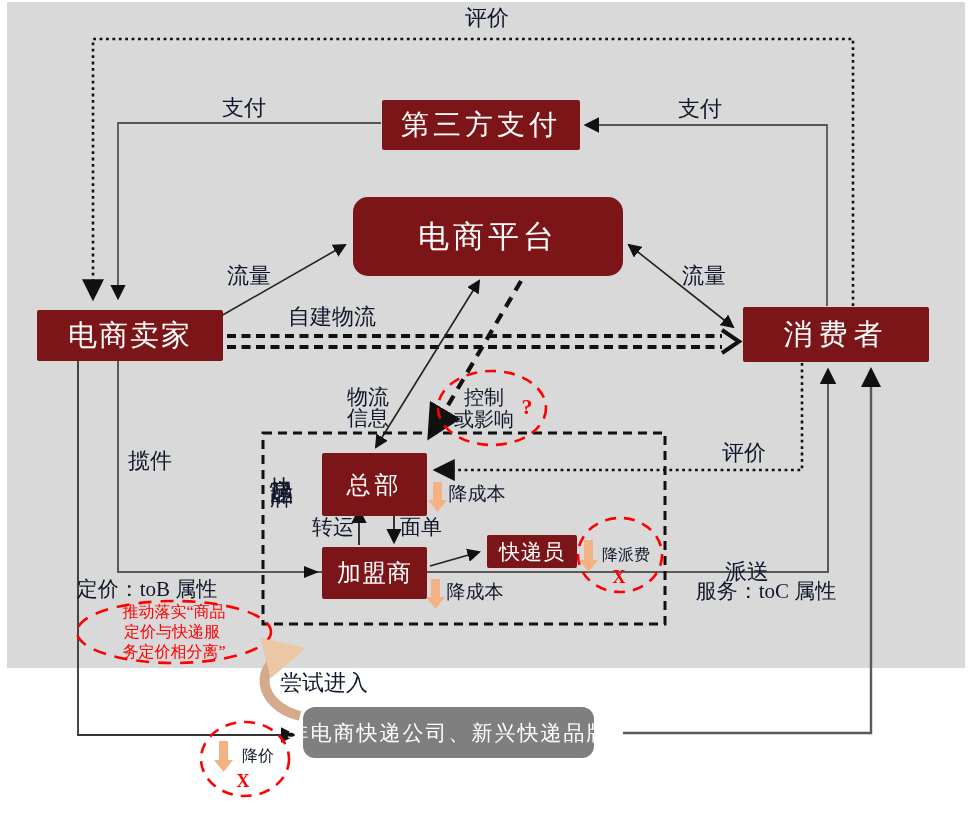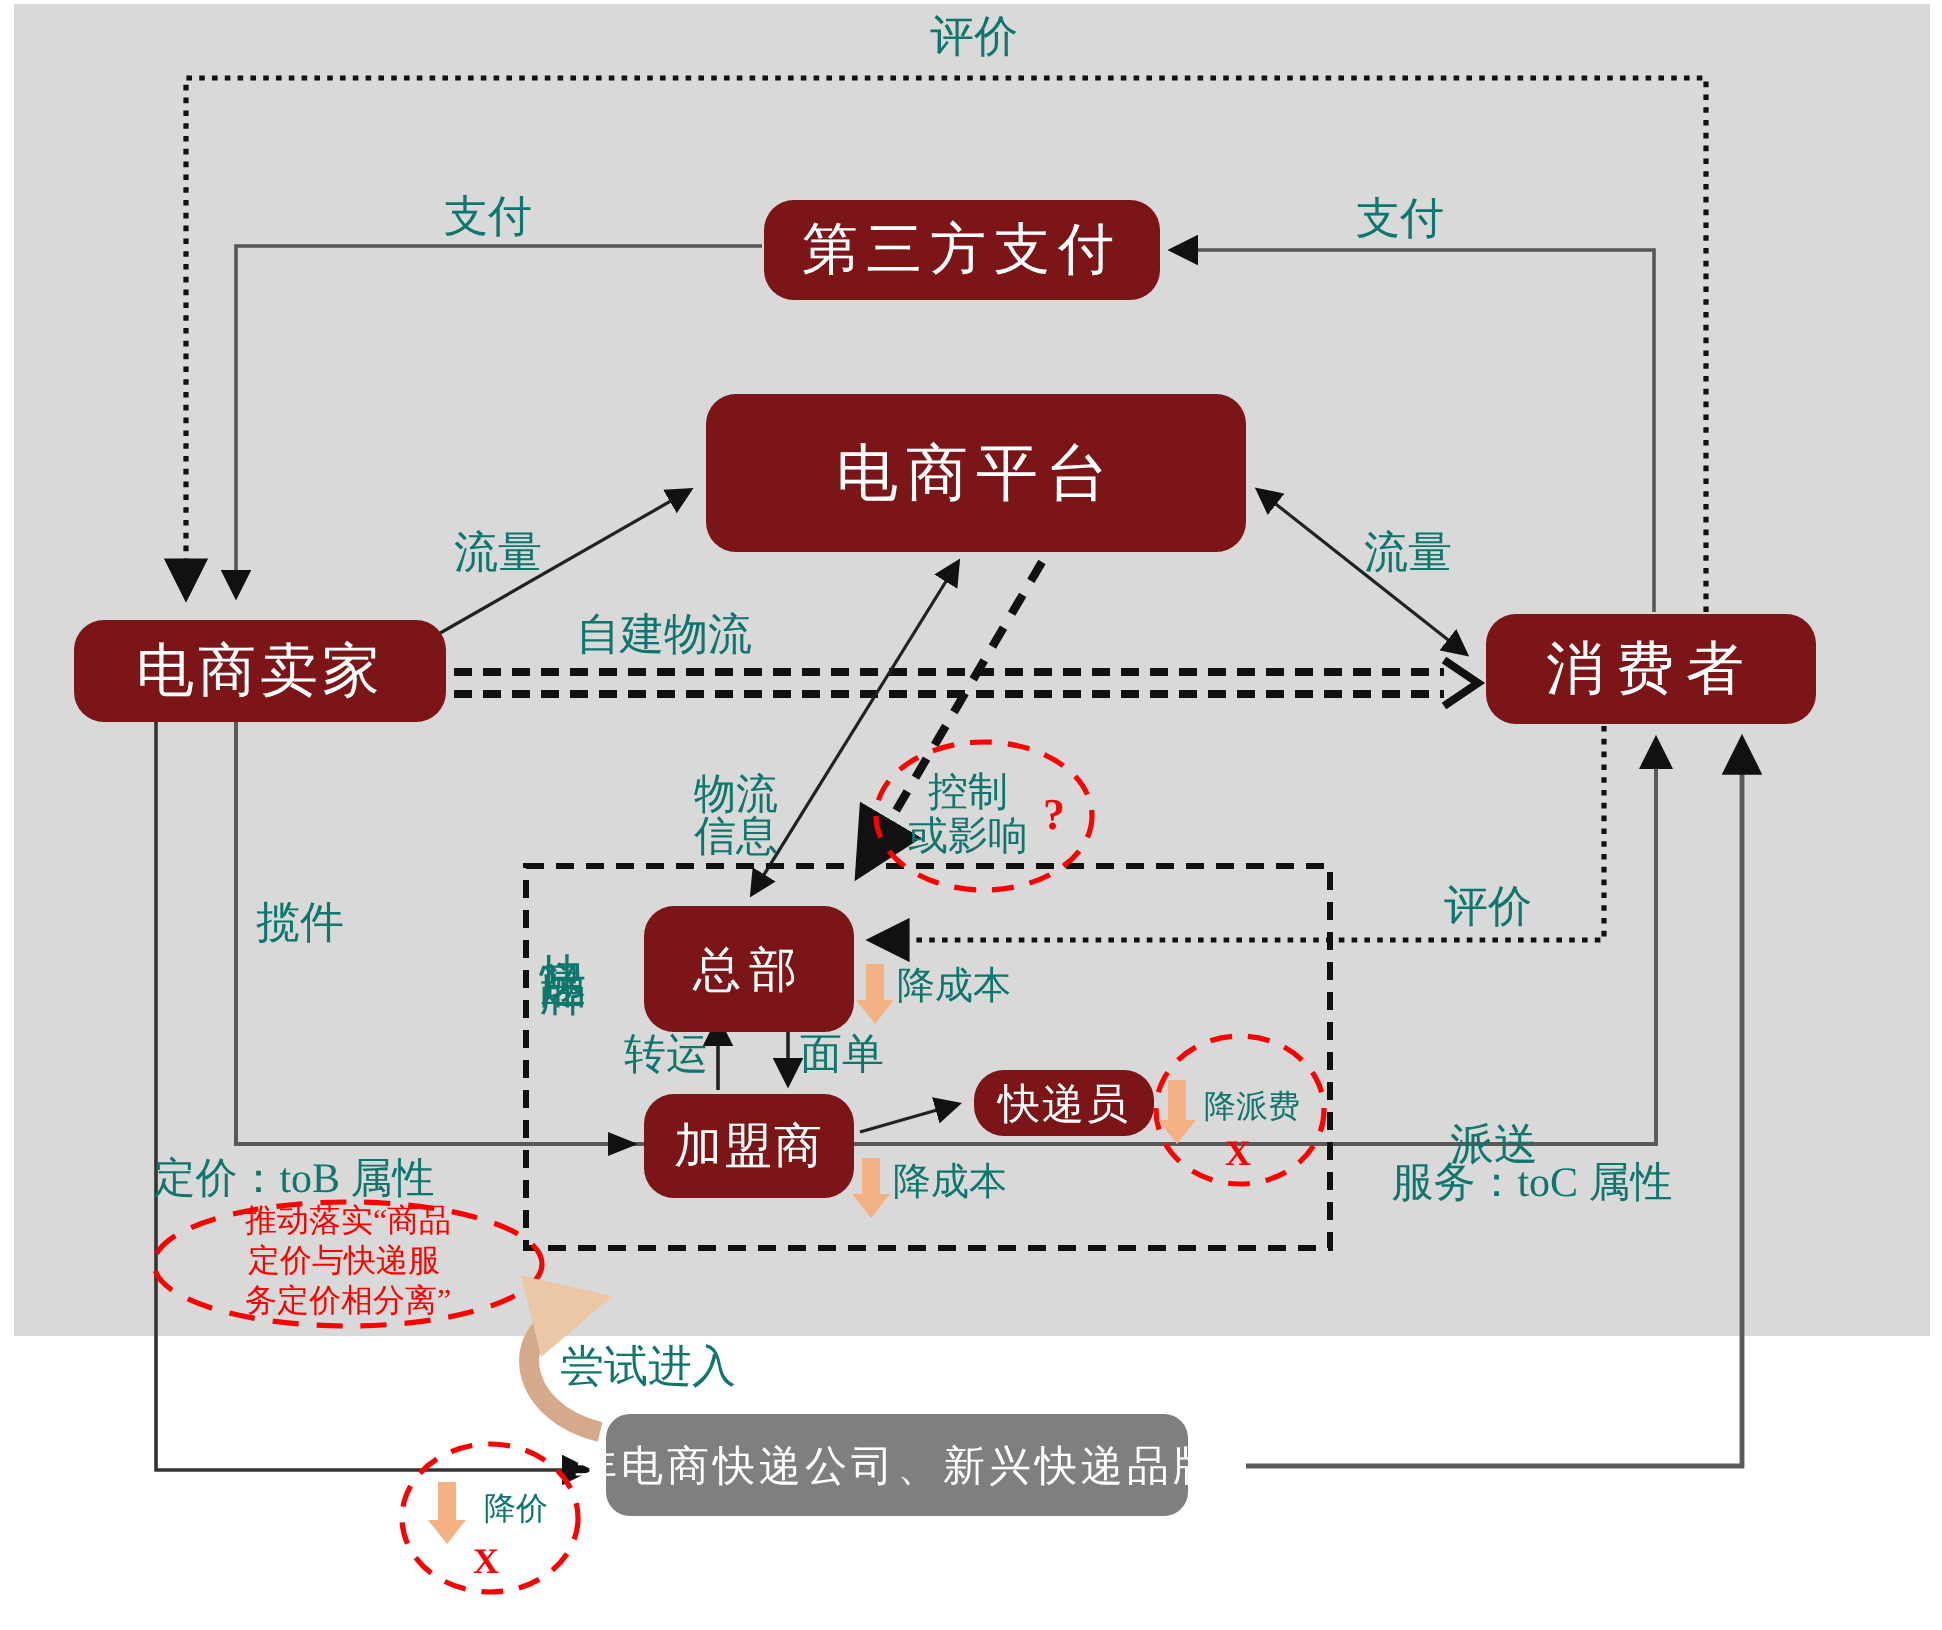--- a/index.html
+++ b/index.html
@@ -1,23 +1,23 @@
 <!DOCTYPE html>
 <html><head>
 <meta charset="utf-8">
 <style>
   html,body{margin:0;padding:0;background:#ffffff;}
   #stage{position:relative;width:971px;height:815px;background:#ffffff;overflow:hidden;
          font-family:"Liberation Serif","DejaVu Serif",serif;}
   #graybg{position:absolute;left:7px;top:2px;width:958px;height:666px;background:#d9d9d9;}
   svg{position:absolute;left:0;top:0;}
-  .node{position:absolute;background:#7b1517;color:#ffffff;border-radius:15px;
+  .node{position:absolute;background:#7b1517;color:#ffffff;border-radius:2px;
         display:flex;align-items:center;justify-content:center;white-space:nowrap;
         letter-spacing:4px;}
-  .lbl{position:absolute;transform:translate(-50%,-50%);white-space:nowrap;color:#0f766e;
+  .lbl{position:absolute;transform:translate(-50%,-50%);white-space:nowrap;color:#0f172a;
        font-size:22px;line-height:1.05;}
   .red{color:#ff0000;}
   .vert{writing-mode:vertical-rl;text-orientation:upright;transform:none;}
   .graynode{background:#7f7f7f;border-radius:12px;letter-spacing:2px;}
 </style>
 </head>
 <body>
 
 <div id="stage">
   <div id="graybg"></div>
@@ -89,21 +89,21 @@
       <rect x="219" y="741" width="9" height="19"></rect>
         <polygon points="214,760 233,760 223.5,772"></polygon>
     </g>
 
     <path d="M300,716 C258,706 250,662 294,651" fill="none" stroke="#d4a98c" stroke-width="10" marker-end="url(#arrTan)"></path>
   </svg>
 
   <div class="node" style="left:382px;top:100px;width:198px;height:50px;font-size:28px;">第三方支付</div>
   <div class="node" style="left:353px;top:197px;width:270px;height:79px;font-size:31px;border-radius:15px;">电商平台</div>
   <div class="node" style="left:37px;top:310px;width:186px;height:51px;font-size:29px;letter-spacing:2px;">电商卖家</div>
-  <div class="node" style="left:743px;top:307px;width:165px;height:55px;font-size:29px;letter-spacing:6px;">消费者</div>
+  <div class="node" style="left:743px;top:307px;width:186px;height:55px;font-size:29px;letter-spacing:6px;">消费者</div>
   <div class="node" style="left:322px;top:453px;width:105px;height:63px;font-size:24px;">总部</div>
   <div class="node" style="left:322px;top:547px;width:105px;height:52px;font-size:24px;letter-spacing:1px;text-align:right;">加盟商</div>
   <div class="node" style="left:487px;top:535px;width:90px;height:33px;font-size:21px;letter-spacing:1px;">快递员</div>
   <div class="node graynode" style="left:303px;top:707px;width:291px;height:51px;font-size:21px;">非电商快递公司、新兴快递品牌</div>
 
   <div class="lbl" style="left:487px;top:18px;">评价</div>
   <div class="lbl" style="left:244px;top:108px;">支付</div>
   <div class="lbl" style="left:700px;top:109px;">支付</div>
   <div class="lbl" style="left:249px;top:276px;">流量</div>
   <div class="lbl" style="left:704px;top:276px;">流量</div>

